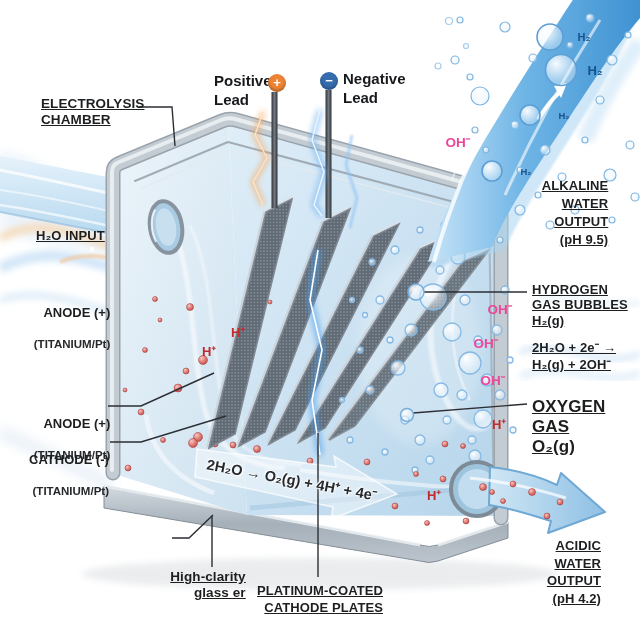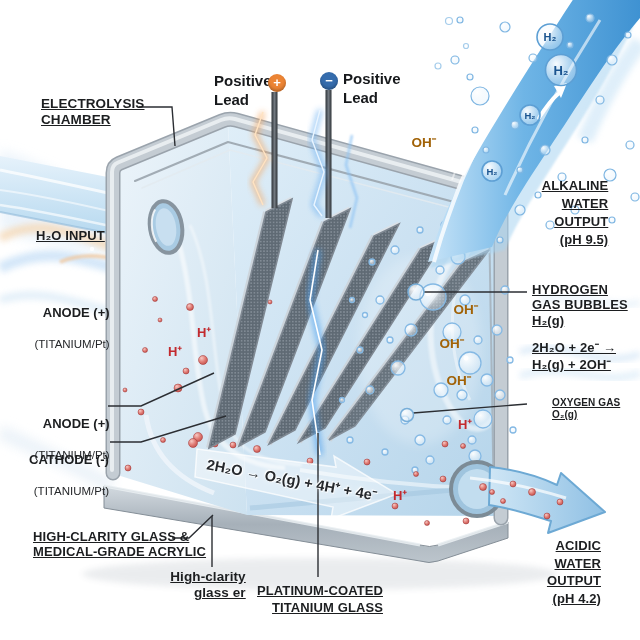--- a/index.html
+++ b/index.html
@@ -3,23 +3,23 @@
 <meta charset="utf-8">
 <style>
   html,body{margin:0;padding:0;background:#ffffff;}
   #stage{position:relative;width:640px;height:640px;background:#ffffff;overflow:hidden;
          font-family:"Liberation Sans",sans-serif;-webkit-font-smoothing:antialiased;}
   #art{position:absolute;left:0;top:0;}
   .label{position:absolute;white-space:pre-line;color:#1c1e20;font-weight:bold;line-height:1.18;letter-spacing:.1px;text-decoration:underline;}
   .ctr{text-align:right;transform:translateX(-50%);}
   .elec{position:absolute;text-align:right;transform:translateX(-50%);white-space:pre-line;color:#1c1e20;}
   .elec .t{font-size:13px;font-weight:bold;display:block;}
-  .elec .s{font-size:11.5px;font-weight:normal;display:block;color:#26282b;}
-  .ion{position:absolute;transform:translate(-50%,-50%);font-weight:bold;white-space:nowrap;}
-  .oh{color:#a16207;font-size:13.5px;}
+  .elec .s{font-size:11.5px;font-weight:bold;display:block;color:#26282b;}
+  .ion{position:absolute;transform:translate(-50%,-50%);font-weight:bold;white-space:nowrap;margin-left:34px;}
+  .oh{color:#ec4899;font-size:13.5px;}
   .hp{color:#c22a2e;font-size:13px;}
   .h2b{color:#19538f;}
   .lead-icon{position:absolute;width:18px;height:18px;border-radius:50%;color:#fff;font-size:13px;
              line-height:17px;text-align:center;font-weight:bold;box-shadow:inset 0 -2px 3px rgba(0,0,0,.25);}
   .leadlbl{position:absolute;font-size:15px;font-weight:600;color:#17191c;white-space:pre-line;line-height:1.25;}
   #o2-reaction{position:absolute;left:292px;top:479px;transform:translate(-50%,-50%) rotate(10.5deg);
         font-size:14.5px;font-weight:bold;color:#26292d;white-space:nowrap;
         text-shadow:-1px -1px 0 rgba(255,255,255,.85),1px 1px 0 rgba(255,255,255,.85),0 0 6px rgba(255,255,255,.9);}
 </style>
 </head>
@@ -354,21 +354,21 @@
 <div class="label" style="left:41px;top:96px;font-size:13.5px;">ELECTROLYSIS
 CHAMBER</div>
 
 <div class="label" style="left:36px;top:184px;font-size:13px;margin-top:44px;">H₂O INPUT</div>
 
 <div class="leadlbl" style="left:214px;top:72px;">Positive
 Lead</div>
 <div class="lead-icon" style="left:268px;top:74px;background:#EC8434;">+</div>
 
 <div class="lead-icon" style="left:320px;top:72px;background:#356CAD;">−</div>
-<div class="leadlbl" style="left:343px;top:70px;">Positive
+<div class="leadlbl" style="left:343px;top:70px;">Negative
 Lead</div>
 
 <div class="label ctr" style="left:575px;top:177px;font-size:13px;line-height:1.38;">ALKALINE
 WATER
 OUTPUT
 (pH 9.5)</div>
 
 <div class="elec" style="left:72px;top:287px;">
   <span class="t">ANODE (+)</span>
   <span class="s">(TITANIUM/Pt)</span>
@@ -384,33 +384,31 @@
   <span class="s">(TITANIUM/Pt)</span>
 </div>
 
 <div class="label" style="left:532px;top:282px;font-size:13px;">HYDROGEN
 GAS BUBBLES
 H₂(g)</div>
 
 <div class="label" style="left:532px;top:340px;font-size:13px;line-height:1.3;">2H₂O + 2e⁻ →
 H₂(g) + 2OH⁻</div>
 
-<div class="label" style="left:552px;top:397px;font-size:10px;">OXYGEN GAS
+<div class="label" style="left:532px;top:397px;font-size:17px;">OXYGEN GAS
 O₂(g)</div>
 
 <div id="o2-reaction">2H₂O → O₂(g) + 4H⁺ + 4e⁻</div>
 
-<div class="label" style="left:33px;top:530px;font-size:13px;line-height:1.15;">HIGH-CLARITY GLASS &amp;
-MEDICAL-GRADE ACRYLIC</div>
 
 <div class="label ctr" style="left:208px;top:569px;font-size:13.5px;">High-clarity
 glass er</div>
 
 <div class="label ctr" style="left:320px;top:583px;font-size:13px;line-height:1.3;">PLATINUM-COATED
-TITANIUM GLASS</div>
+CATHODE PLATES</div>
 
 <div class="label ctr" style="left:562px;top:537px;font-size:13px;line-height:1.35;">ACIDIC WATER
 OUTPUT
 (pH 4.2)</div>
 
 <span class="ion oh" style="left:424px;top:142px;">OH⁻</span>
 <span class="ion oh" style="left:466px;top:309px;">OH⁻</span>
 <span class="ion oh" style="left:452px;top:343px;">OH⁻</span>
 <span class="ion oh" style="left:459px;top:380px;">OH⁻</span>
 

